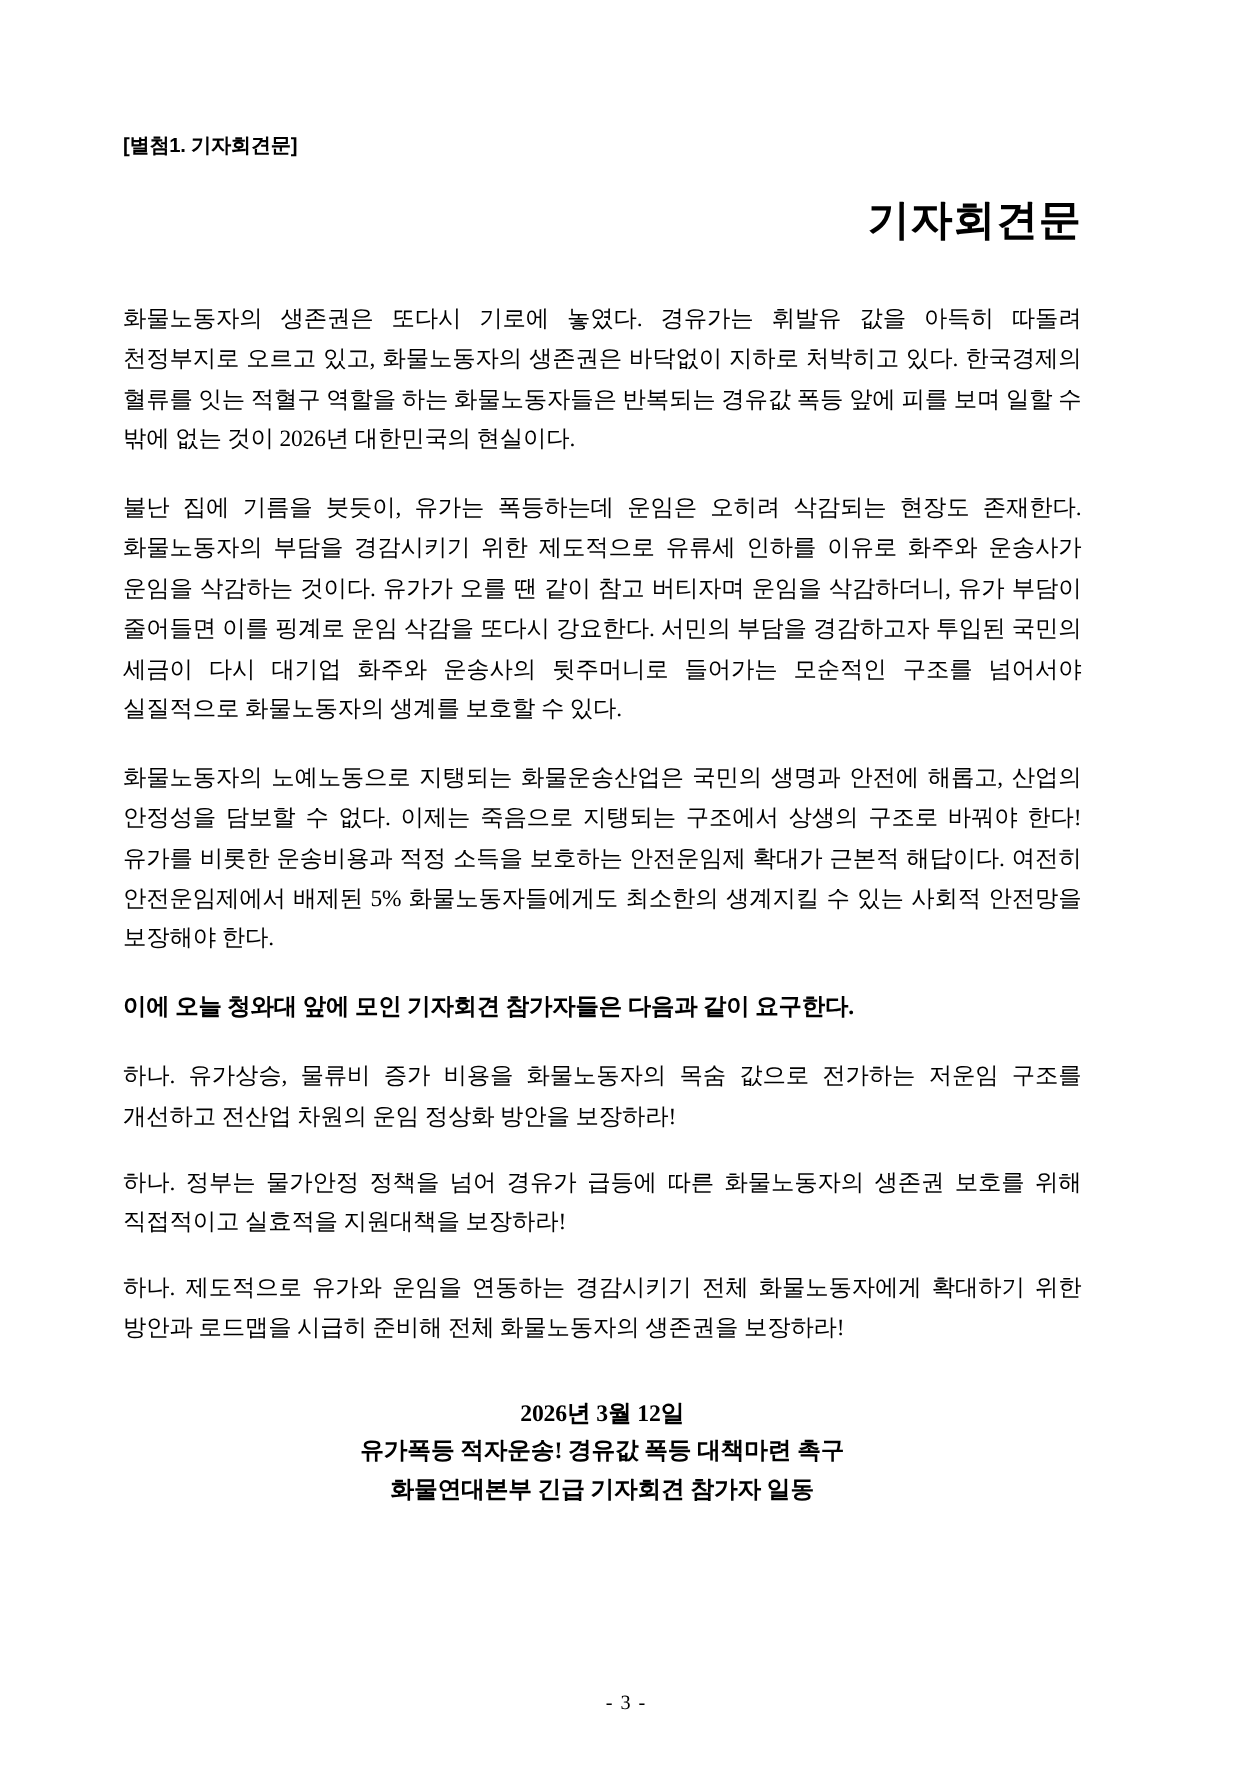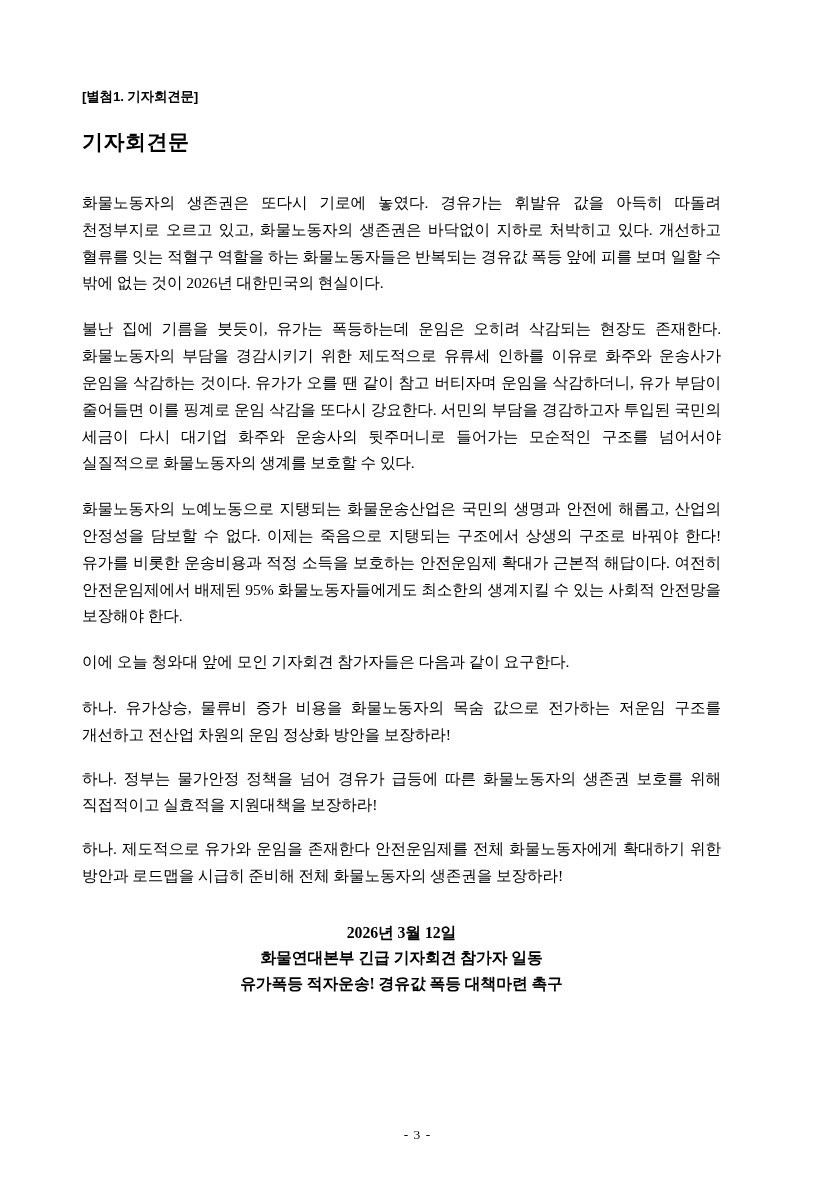--- a/index.html
+++ b/index.html
@@ -24,22 +24,22 @@
     padding: 88px 114px 40px 82px;
   }
   .attachment-label {
     font-family: "Liberation Sans", "DejaVu Sans", sans-serif;
     font-size: 13.5px;
     font-weight: bold;
     letter-spacing: -0.2px;
     margin: 0 0 22px 0;
   }
   .doc-title {
-    text-align: left;
-    font-size: 21px;
+    text-align: right;
+    font-size: 28px;
     font-weight: bold;
     letter-spacing: 0.5px;
     margin: 0 0 34px 0;
     font-family: Liberation Mono, monospace;
   }
   .body-par {
     font-size: 15.6px;
     line-height: 1.72;
     text-align: justify;
     text-justify: inter-word;
@@ -49,20 +49,21 @@
   }
   .demand-par {
     font-size: 15.6px;
     line-height: 1.72;
     text-align: justify;
     margin: 0 0 17px 0;
     letter-spacing: -0.1px;
     word-break: keep-all;
   }
   .intro-par {
+    font-weight: bold;
   }
   .closing {
     margin-top: 30px;
     text-align: center;
   }
   .closing-line {
     font-size: 15.8px;
     font-weight: bold;
     line-height: 1.62;
     letter-spacing: -0.1px;
@@ -79,31 +80,31 @@
 </style>
 </head>
 <body>
 
 <div class="page">
 
   <div class="attachment-label">[별첨1. 기자회견문]</div>
 
   <h1 class="doc-title">기자회견문</h1>
 
-  <p class="body-par">화물노동자의 생존권은 또다시 기로에 놓였다. 경유가는 휘발유 값을 아득히 따돌려 천정부지로 오르고 있고, 화물노동자의 생존권은 바닥없이 지하로 처박히고 있다. 개선하고 혈류를 잇는 적혈구 역할을 하는 화물노동자들은 반복되는 경유값 폭등 앞에 피를 보며 일할 수 밖에 없는 것이 2026년 대한민국의 현실이다.</p>
+  <p class="body-par">화물노동자의 생존권은 또다시 기로에 놓였다. 경유가는 휘발유 값을 아득히 따돌려 천정부지로 오르고 있고, 화물노동자의 생존권은 바닥없이 지하로 처박히고 있다. 한국경제의 혈류를 잇는 적혈구 역할을 하는 화물노동자들은 반복되는 경유값 폭등 앞에 피를 보며 일할 수 밖에 없는 것이 2026년 대한민국의 현실이다.</p>
   <p class="body-par">불난 집에 기름을 붓듯이, 유가는 폭등하는데 운임은 오히려 삭감되는 현장도 존재한다. 화물노동자의 부담을 경감시키기 위한 제도적으로 유류세 인하를 이유로 화주와 운송사가 운임을 삭감하는 것이다. 유가가 오를 땐 같이 참고 버티자며 운임을 삭감하더니, 유가 부담이 줄어들면 이를 핑계로 운임 삭감을 또다시 강요한다. 서민의 부담을 경감하고자 투입된 국민의 세금이 다시 대기업 화주와 운송사의 뒷주머니로 들어가는 모순적인 구조를 넘어서야 실질적으로 화물노동자의 생계를 보호할 수 있다.</p>
-  <p class="body-par">화물노동자의 노예노동으로 지탱되는 화물운송산업은 국민의 생명과 안전에 해롭고, 산업의 안정성을 담보할 수 없다. 이제는 죽음으로 지탱되는 구조에서 상생의 구조로 바꿔야 한다! 유가를 비롯한 운송비용과 적정 소득을 보호하는 안전운임제 확대가 근본적 해답이다. 여전히 안전운임제에서 배제된 95% 화물노동자들에게도 최소한의 생계지킬 수 있는 사회적 안전망을 보장해야 한다.</p>
+  <p class="body-par">화물노동자의 노예노동으로 지탱되는 화물운송산업은 국민의 생명과 안전에 해롭고, 산업의 안정성을 담보할 수 없다. 이제는 죽음으로 지탱되는 구조에서 상생의 구조로 바꿔야 한다! 유가를 비롯한 운송비용과 적정 소득을 보호하는 안전운임제 확대가 근본적 해답이다. 여전히 안전운임제에서 배제된 5% 화물노동자들에게도 최소한의 생계지킬 수 있는 사회적 안전망을 보장해야 한다.</p>
 
   <p class="body-par intro-par">이에 오늘 청와대 앞에 모인 기자회견 참가자들은 다음과 같이 요구한다.</p>
 
   <p class="demand-par">하나. 유가상승, 물류비 증가 비용을 화물노동자의 목숨 값으로 전가하는 저운임 구조를 개선하고 전산업 차원의 운임 정상화 방안을 보장하라!</p>
   <p class="demand-par">하나. 정부는 물가안정 정책을 넘어 경유가 급등에 따른 화물노동자의 생존권 보호를 위해 직접적이고 실효적을 지원대책을 보장하라!</p>
-  <p class="demand-par">하나. 제도적으로 유가와 운임을 존재한다 안전운임제를 전체 화물노동자에게 확대하기 위한 방안과 로드맵을 시급히 준비해 전체 화물노동자의 생존권을 보장하라!</p>
+  <p class="demand-par">하나. 제도적으로 유가와 운임을 연동하는 경감시키기 전체 화물노동자에게 확대하기 위한 방안과 로드맵을 시급히 준비해 전체 화물노동자의 생존권을 보장하라!</p>
 
   <div class="closing">
     <div class="closing-line">2026년 3월 12일</div>
+    <div class="closing-line">유가폭등 적자운송! 경유값 폭등 대책마련 촉구</div>
     <div class="closing-line">화물연대본부 긴급 기자회견 참가자 일동</div>
-    <div class="closing-line">유가폭등 적자운송! 경유값 폭등 대책마련 촉구</div>
   </div>
 
   <div class="page-number">- 3 -</div>
 
 </div>
 
 </body></html>

